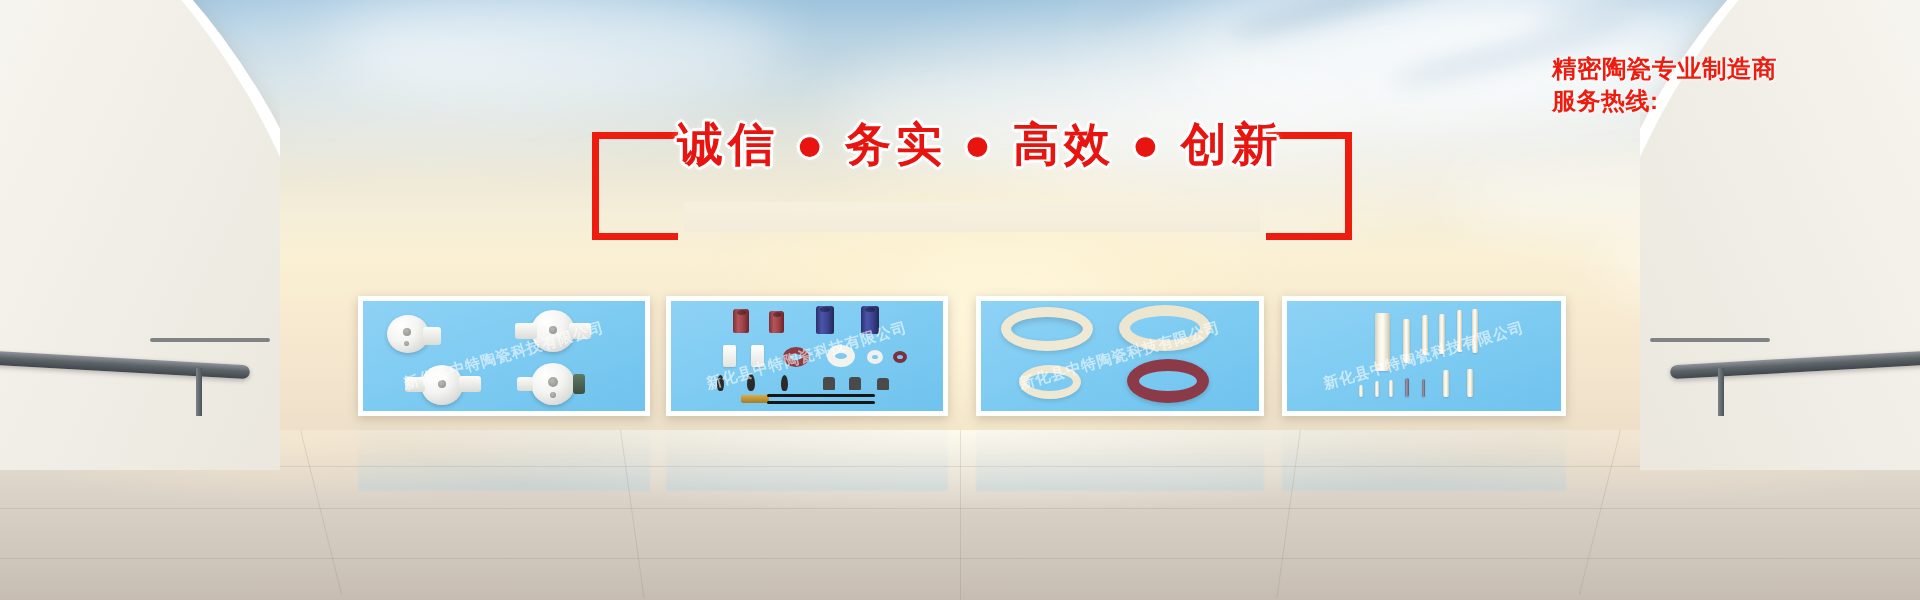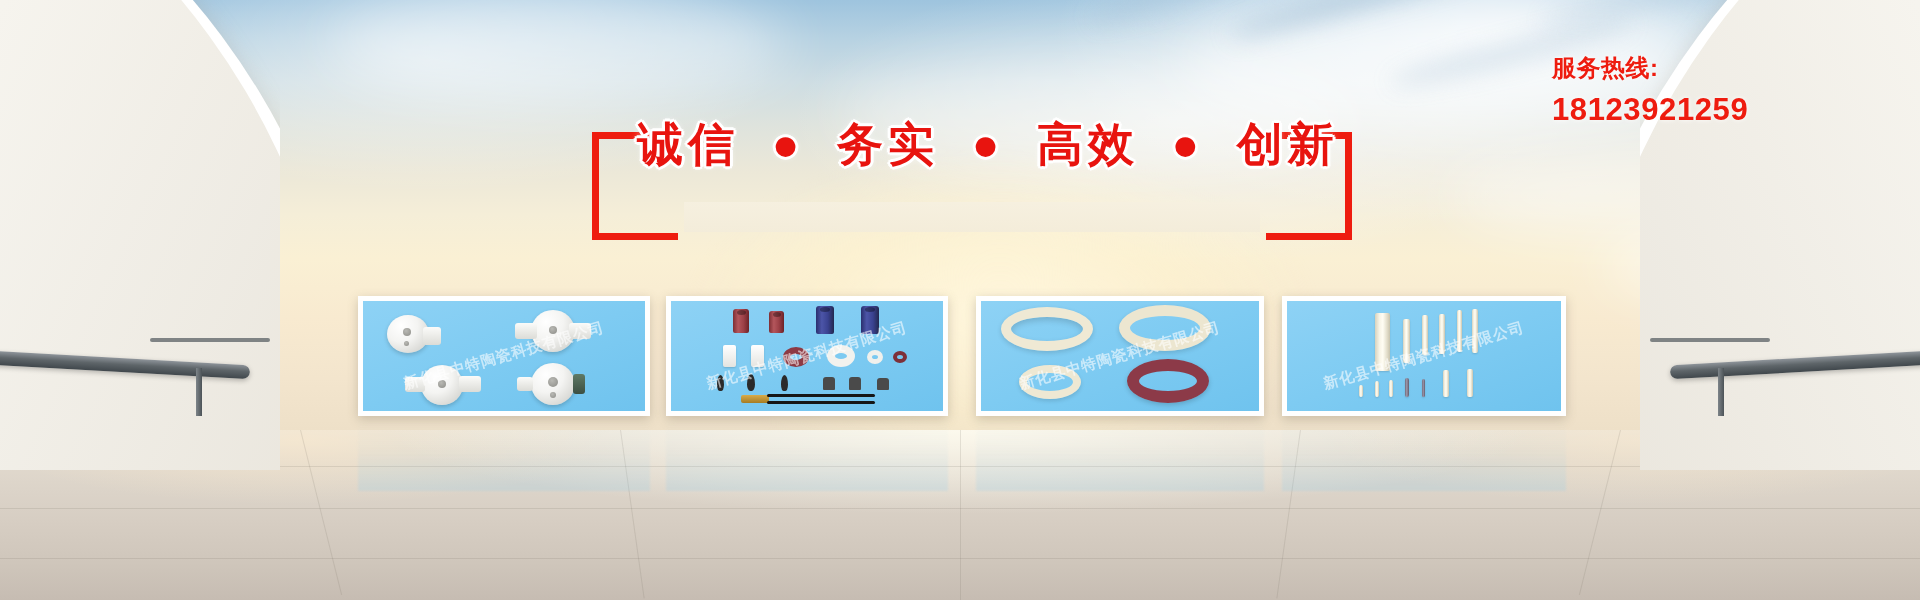--- a/index.html
+++ b/index.html
@@ -209,24 +209,24 @@
     border-bottom: 7px solid #ee1c0f;
   }
   .bracket-right {
     right: 0;
     border-right: 7px solid #ee1c0f;
     border-top: 7px solid #ee1c0f;
     border-bottom: 7px solid #ee1c0f;
   }
   .slogan-cn {
     position: absolute;
-    left: 16px; top: -18px;
+    left: 8px; top: -18px;
     width: 760px;
     text-align: center;
-    font-family: Liberation Mono, monospace;
+    font-family: Liberation Serif, serif;
     font-size: 46px;
     font-weight: bold;
     letter-spacing: 5px;
     color: #e8140f;
     text-shadow:
       -2px -2px 0 #fff,  2px -2px 0 #fff,
       -2px  2px 0 #fff,  2px  2px 0 #fff,
        0   -3px 0 #fff,  0    3px 0 #fff,
       -3px  0   0 #fff,  3px  0   0 #fff,
        0 0 7px rgba(255,255,255,.95);
@@ -489,22 +489,22 @@
   <div class="rail-post" style="right:196px;"></div>
 
   <div class="slogan">
     <div class="bracket bracket-left"></div>
     <div class="bracket bracket-right"></div>
     <div class="slogan-en-bg"></div>
     <div class="slogan-cn">诚信 ● 务实 ● 高效 ● 创新</div>
   </div>
 
   <div class="righttext">
+    <div class="rt-title">精密陶瓷专业制造商</div>
     <div class="rt-hot">服务热线:</div>
-    <div class="rt-phone">18123921259</div>
   </div>
 
   <div class="panel p1">
     <div class="panel-inner">
 
       <div class="holder" style="left:24px;top:14px;width:42px;height:38px;"></div>
       <div class="holder-hole" style="left:40px;top:27px;width:8px;height:8px;"></div>
       <div class="holder-hole" style="left:41px;top:40px;width:5px;height:5px;"></div>
       <div class="holder-wing" style="left:60px;top:26px;width:18px;height:18px;"></div>
 

